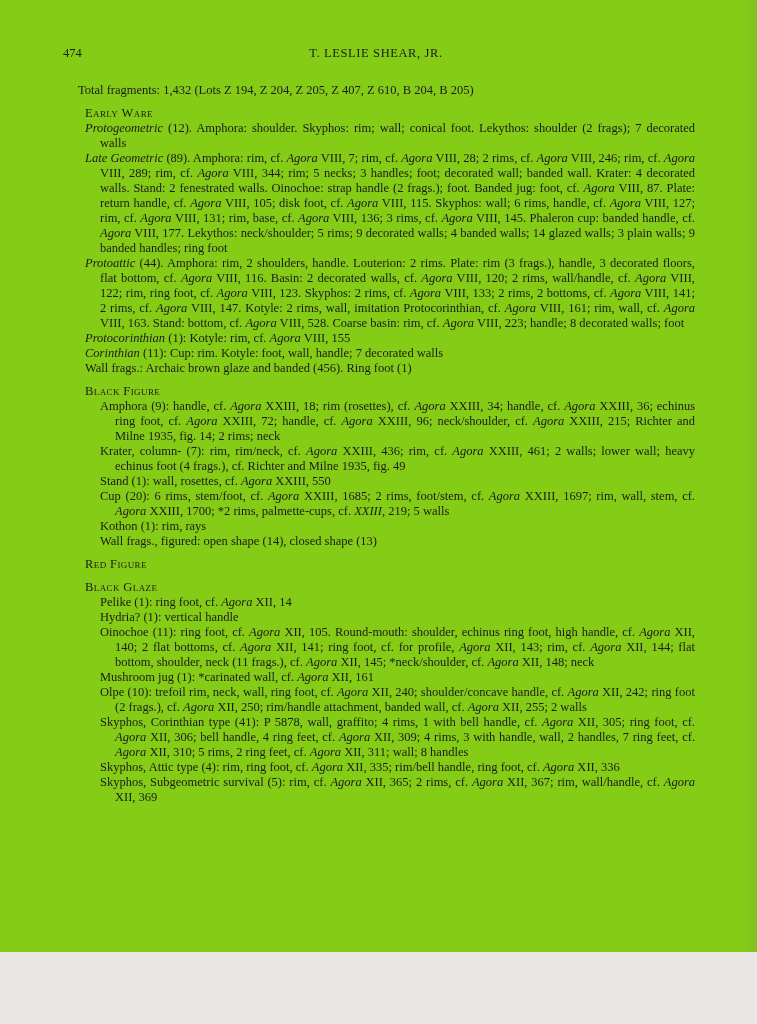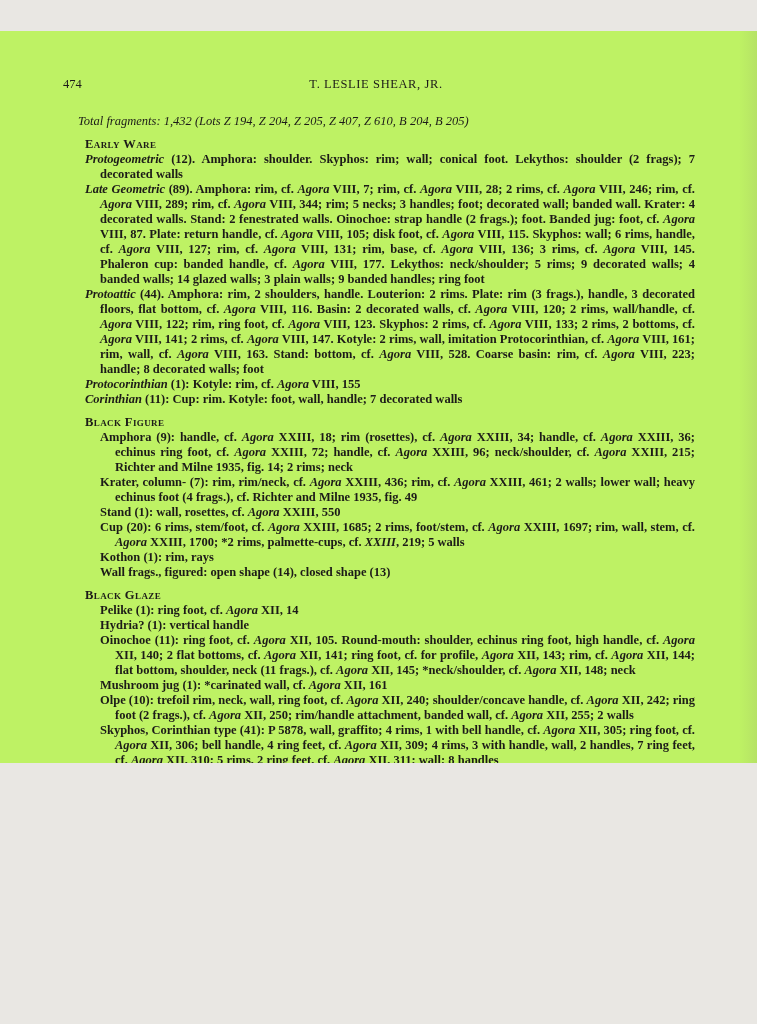--- a/index.html
+++ b/index.html
@@ -3,25 +3,24 @@
 <meta charset="utf-8">
 <style>
   html, body { margin: 0; padding: 0; }
   body {
     width: 757px; height: 1024px;
     background: #e9e7e3;
     font-family: "Liberation Serif", "DejaVu Serif", serif;
   }
   .page {
     position: relative;
-    width: 757px; height: 732px;
-    background: #bef264;
+    width: 757px; height: 952px;
+    background: #84cc16;
     color: #1c1b18;
     overflow: hidden;
-    margin-top: 31px;
   }
   .content {
     position: absolute;
     left: 57px; top: 46px;
     width: 638px;
     font-size: 12.5px;
     line-height: 15px;
   }
   .page-header {
     position: relative;
@@ -29,23 +28,23 @@
     margin-bottom: 22px;
   }
   .page-number {
     position: absolute; left: 6px; top: 0;
   }
   .running-head {
     text-align: center;
     letter-spacing: 0.6px;
   }
   .entry-l1 { padding-left: 15px; text-indent: -15px; text-align: justify; }
-  .entry-l2 { padding-left: 21px; font-style: italic; }
+  .entry-l2 { padding-left: 21px; }
   p { margin: 0; }
-  .section { margin-top: 8px; font-weight: bold; }
+  .section { margin-top: 8px; }
   .section-heading {
     padding-left: 28px;
     font-variant: small-caps;
     letter-spacing: 0.4px;
   }
   .item {
     text-align: justify;
     text-indent: -15px;
   }
   .lvl1 { padding-left: 43px; }
@@ -82,40 +81,43 @@
     </div>
 
     <div>
         <section class="section">
           <div class="section-heading">Early Ware</div>
           <p class="item lvl1"><i>Protogeometric</i> (12). Amphora: shoulder. Skyphos: rim; wall; conical foot. Lekythos: shoulder (2 frags); 7 decorated walls</p>
           <p class="item lvl1"><i>Late Geometric</i> (89). Amphora: rim, cf. <i>Agora</i> VIII, 7; rim, cf. <i>Agora</i> VIII, 28; 2 rims, cf. <i>Agora</i> VIII, 246; rim, cf. <i>Agora</i> VIII, 289; rim, cf. <i>Agora</i> VIII, 344; rim; 5 necks; 3 handles; foot; decorated wall; banded wall. Krater: 4 decorated walls. Stand: 2 fenestrated walls. Oinochoe: strap handle (2 frags.); foot. Banded jug: foot, cf. <i>Agora</i> VIII, 87. Plate: return handle, cf. <i>Agora</i> VIII, 105; disk foot, cf. <i>Agora</i> VIII, 115. Skyphos: wall; 6 rims, handle, cf. <i>Agora</i> VIII, 127; rim, cf. <i>Agora</i> VIII, 131; rim, base, cf. <i>Agora</i> VIII, 136; 3 rims, cf. <i>Agora</i> VIII, 145. Phaleron cup: banded handle, cf. <i>Agora</i> VIII, 177. Lekythos: neck/shoulder; 5 rims; 9 decorated walls; 4 banded walls; 14 glazed walls; 3 plain walls; 9 banded handles; ring foot</p>
           <p class="item lvl1"><i>Protoattic</i> (44). Amphora: rim, 2 shoulders, handle. Louterion: 2 rims. Plate: rim (3 frags.), handle, 3 decorated floors, flat bottom, cf. <i>Agora</i> VIII, 116. Basin: 2 decorated walls, cf. <i>Agora</i> VIII, 120; 2 rims, wall/handle, cf. <i>Agora</i> VIII, 122; rim, ring foot, cf. <i>Agora</i> VIII, 123. Skyphos: 2 rims, cf. <i>Agora</i> VIII, 133; 2 rims, 2 bottoms, cf. <i>Agora</i> VIII, 141; 2 rims, cf. <i>Agora</i> VIII, 147. Kotyle: 2 rims, wall, imitation Protocorinthian, cf. <i>Agora</i> VIII, 161; rim, wall, cf. <i>Agora</i> VIII, 163. Stand: bottom, cf. <i>Agora</i> VIII, 528. Coarse basin: rim, cf. <i>Agora</i> VIII, 223; handle; 8 decorated walls; foot</p>
           <p class="item lvl1"><i>Protocorinthian</i> (1): Kotyle: rim, cf. <i>Agora</i> VIII, 155</p>
           <p class="item lvl1"><i>Corinthian</i> (11): Cup: rim. Kotyle: foot, wall, handle; 7 decorated walls</p>
+          <p class="item lvl1">Wall frags.: Archaic brown glaze and banded (456). Ring foot (1)</p>
         </section>
         <section class="section">
           <div class="section-heading">Black Figure</div>
           <p class="item lvl2">Amphora (9): handle, cf. <i>Agora</i> XXIII, 18; rim (rosettes), cf. <i>Agora</i> XXIII, 34; handle, cf. <i>Agora</i> XXIII, 36; echinus ring foot, cf. <i>Agora</i> XXIII, 72; handle, cf. <i>Agora</i> XXIII, 96; neck/shoulder, cf. <i>Agora</i> XXIII, 215; Richter and Milne 1935, fig. 14; 2 rims; neck</p>
           <p class="item lvl2">Krater, column- (7): rim, rim/neck, cf. <i>Agora</i> XXIII, 436; rim, cf. <i>Agora</i> XXIII, 461; 2 walls; lower wall; heavy echinus foot (4 frags.), cf. Richter and Milne 1935, fig. 49</p>
           <p class="item lvl2">Stand (1): wall, rosettes, cf. <i>Agora</i> XXIII, 550</p>
           <p class="item lvl2">Cup (20): 6 rims, stem/foot, cf. <i>Agora</i> XXIII, 1685; 2 rims, foot/stem, cf. <i>Agora</i> XXIII, 1697; rim, wall, stem, cf. <i>Agora</i> XXIII, 1700; *2 rims, palmette-cups, cf. <i>XXIII</i>, 219; 5 walls</p>
           <p class="item lvl2">Kothon (1): rim, rays</p>
           <p class="item lvl2">Wall frags., figured: open shape (14), closed shape (13)</p>
         </section>
         <section class="section">
+          <div class="section-heading">Red Figure</div>
         </section>
         <section class="section">
           <div class="section-heading">Black Glaze</div>
           <p class="item lvl2">Pelike (1): ring foot, cf. <i>Agora</i> XII, 14</p>
           <p class="item lvl2">Hydria? (1): vertical handle</p>
           <p class="item lvl2">Oinochoe (11): ring foot, cf. <i>Agora</i> XII, 105. Round-mouth: shoulder, echinus ring foot, high handle, cf. <i>Agora</i> XII, 140; 2 flat bottoms, cf. <i>Agora</i> XII, 141; ring foot, cf. for profile, <i>Agora</i> XII, 143; rim, cf. <i>Agora</i> XII, 144; flat bottom, shoulder, neck (11 frags.), cf. <i>Agora</i> XII, 145; *neck/shoulder, cf. <i>Agora</i> XII, 148; neck</p>
           <p class="item lvl2">Mushroom jug (1): *carinated wall, cf. <i>Agora</i> XII, 161</p>
           <p class="item lvl2">Olpe (10): trefoil rim, neck, wall, ring foot, cf. <i>Agora</i> XII, 240; shoulder/concave handle, cf. <i>Agora</i> XII, 242; ring foot (2 frags.), cf. <i>Agora</i> XII, 250; rim/handle attachment, banded wall, cf. <i>Agora</i> XII, 255; 2 walls</p>
           <p class="item lvl2">Skyphos, Corinthian type (41): P 5878, wall, graffito; 4 rims, 1 with bell handle, cf. <i>Agora</i> XII, 305; ring foot, cf. <i>Agora</i> XII, 306; bell handle, 4 ring feet, cf. <i>Agora</i> XII, 309; 4 rims, 3 with handle, wall, 2 handles, 7 ring feet, cf. <i>Agora</i> XII, 310; 5 rims, 2 ring feet, cf. <i>Agora</i> XII, 311; wall; 8 handles</p>
+          <p class="item lvl2">Skyphos, Attic type (4): rim, ring foot, cf. <i>Agora</i> XII, 335; rim/bell handle, ring foot, cf. <i>Agora</i> XII, 336</p>
           <p class="item lvl2">Skyphos, Subgeometric survival (5): rim, cf. <i>Agora</i> XII, 365; 2 rims, cf. <i>Agora</i> XII, 367; rim, wall/handle, cf. <i>Agora</i> XII, 369</p>
         </section>
       </div>
 
   </div>
 
   <div class="scan-bar"></div>
   <div class="scan-edge"></div>
 </div>
 

